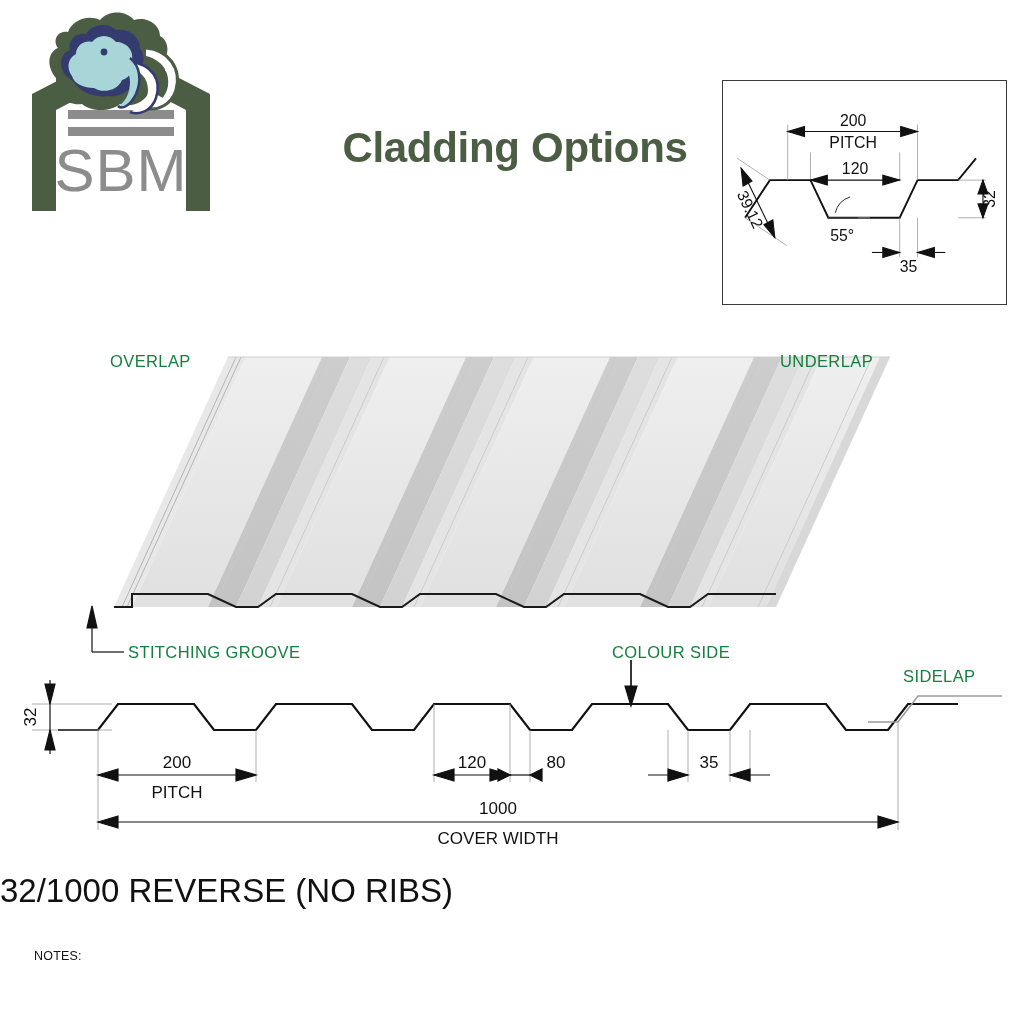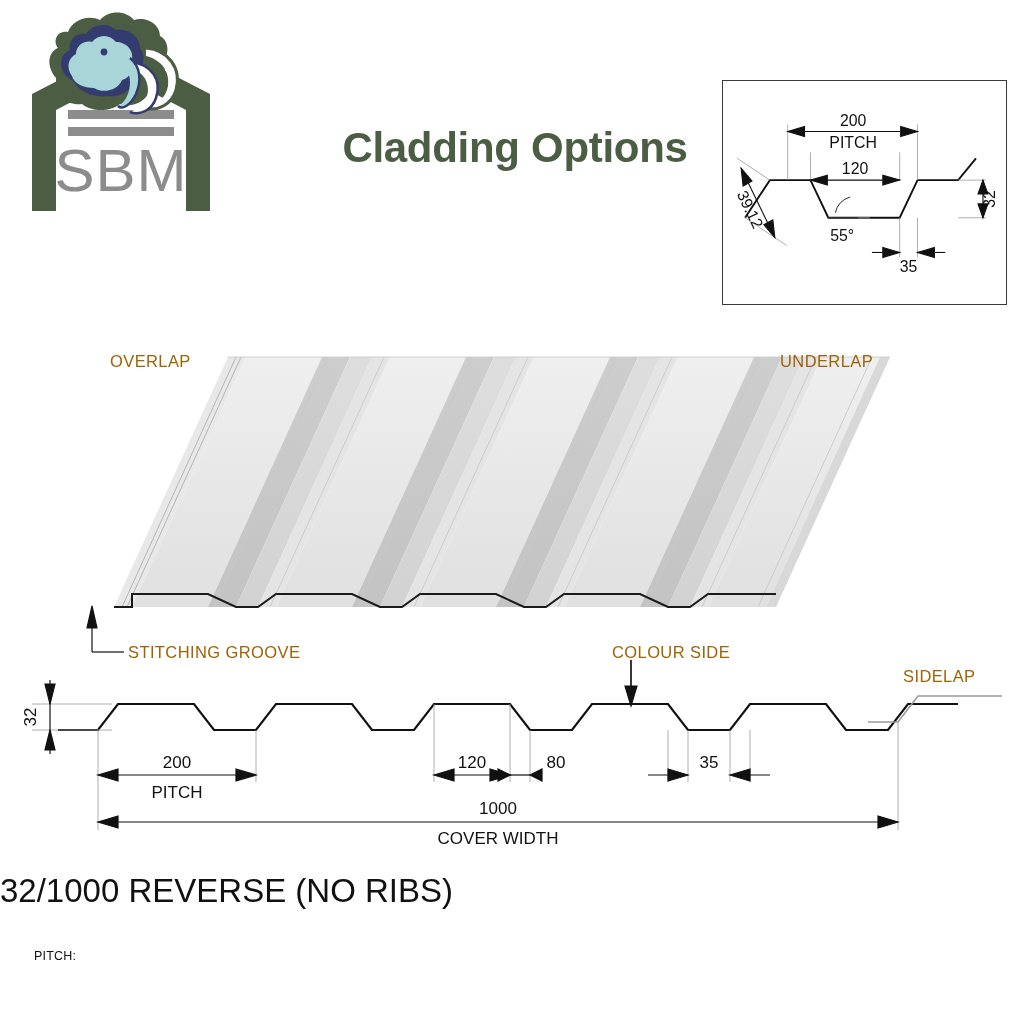--- a/index.html
+++ b/index.html
@@ -50,21 +50,21 @@
   #panel3d {
     left: 60px; top: 345px;
     width: 830px; height: 285px;
   }
 
   
   .cad-label {
     font-size: 16.5px;
     letter-spacing: 0.4px;
     white-space: nowrap;
-    color: #a16207;
+    color: #15803d;
   }
   #label-overlap  { left: 110px; top: 352px; }
   #label-underlap { left: 780px; top: 352px; }
   #label-stitching{ left: 128px; top: 643px; }
   #label-colour   { left: 576px; top: 643px; margin-left: 36px; }
   #label-sidelap  { left: 903px; top: 667px; }
 
   
   #section {
     left: 12px; top: 662px;
@@ -386,14 +386,14 @@
       <polygon points="886,160 866,154 866,166"></polygon>
     </g>
     <text x="486" y="152" text-anchor="middle" font-family="Liberation Sans, sans-serif" font-size="17" fill="#111">1000</text>
     <text x="486" y="182" text-anchor="middle" font-family="Liberation Sans, sans-serif" font-size="17" fill="#111">COVER WIDTH</text>
   </svg>
 </div>
 
 <div class="abs" id="profile-name">32/1000 REVERSE (NO RIBS)</div>
 
 <div class="abs" id="notes">
-  <div>PITCH:</div>
+  <div>NOTES:</div>
 </div>
 
 </body></html>

